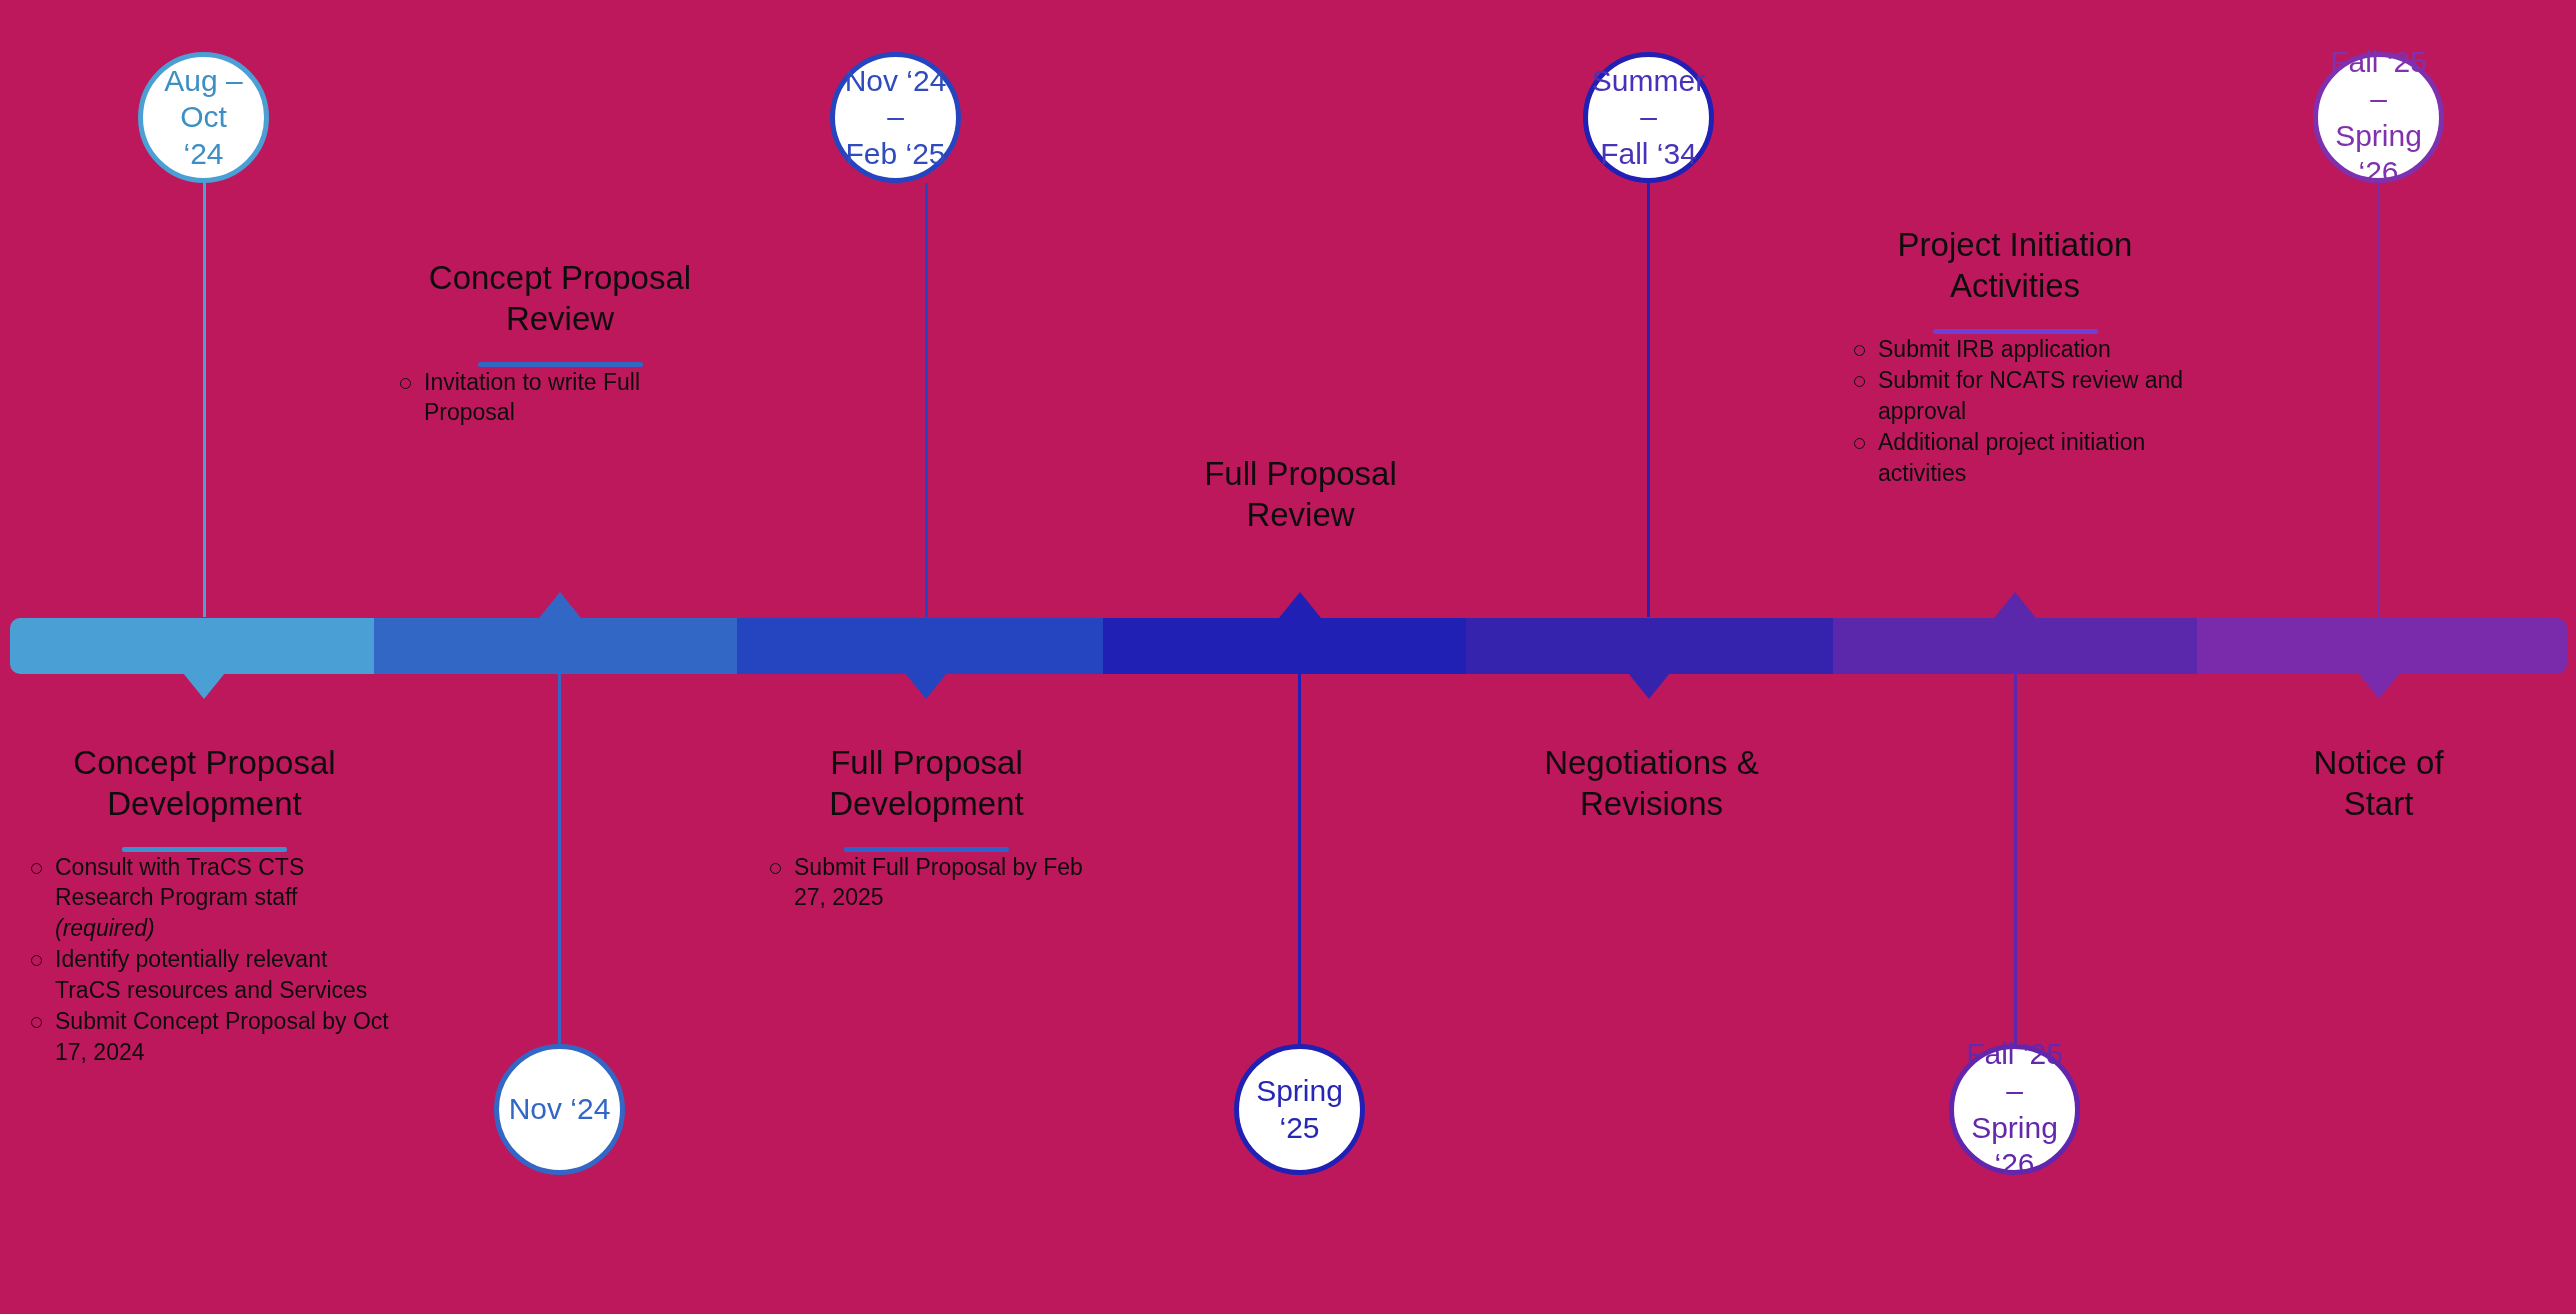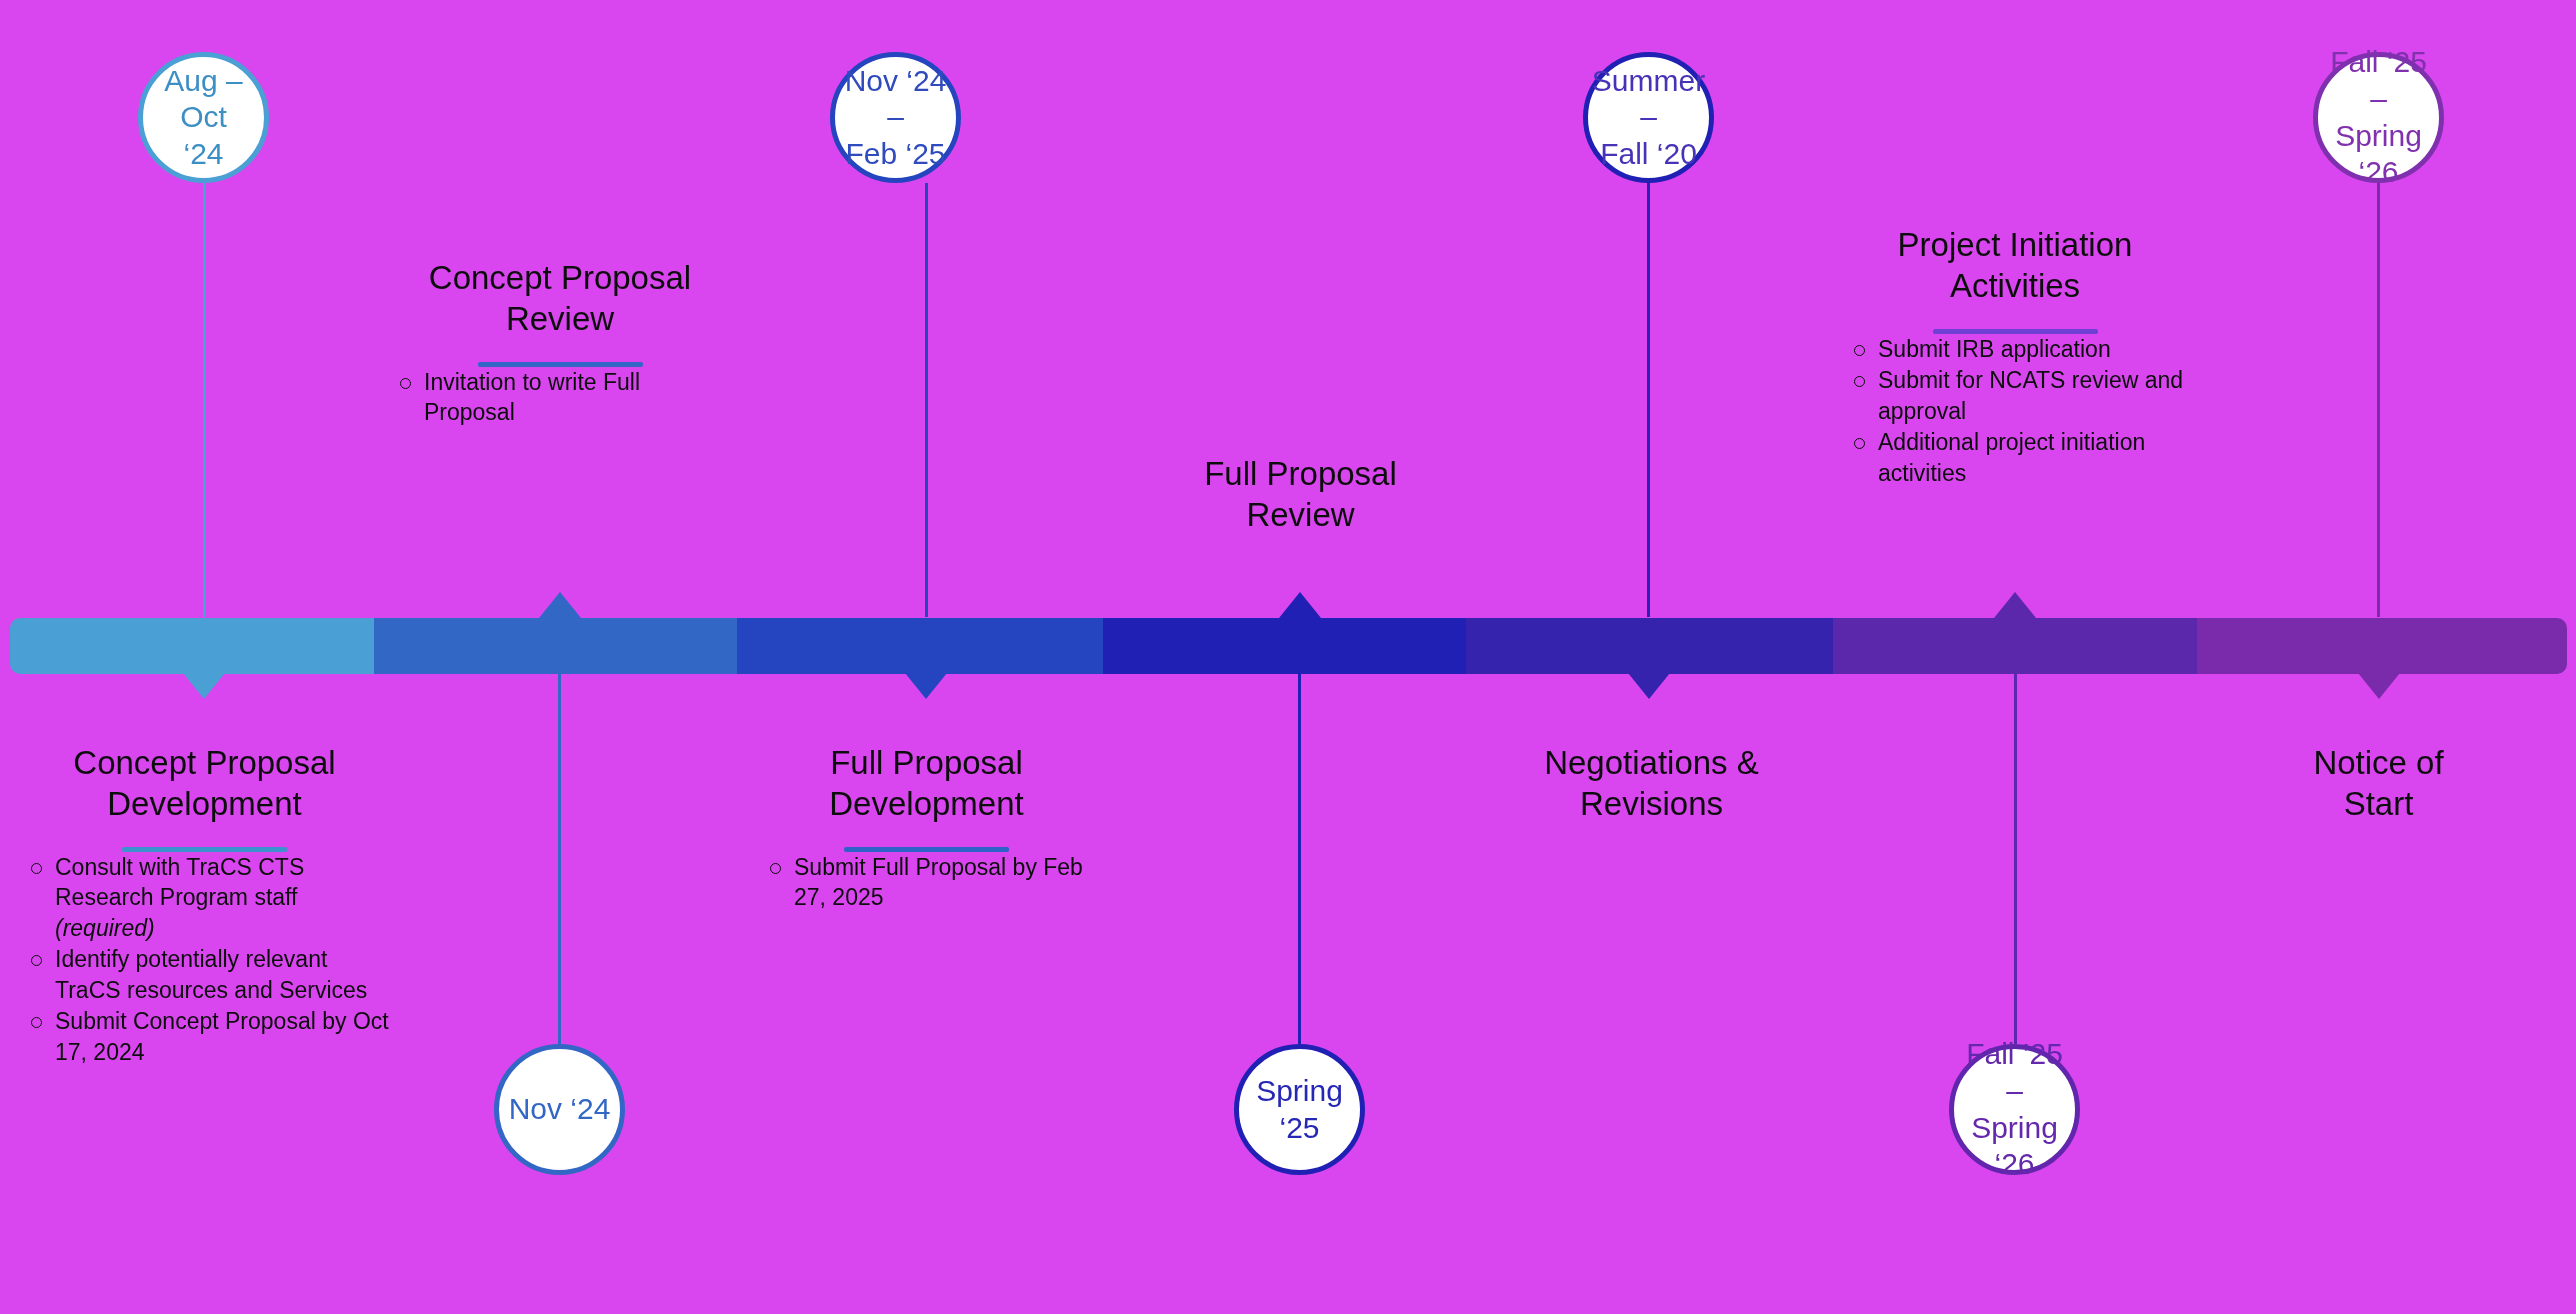--- a/index.html
+++ b/index.html
@@ -8,21 +8,21 @@
     width: 2576px;
     height: 1315px;
     background: #ffffff;
     font-family: "Liberation Sans", sans-serif;
     overflow: hidden;
   }
   #stage {
     position: relative;
     width: 2576px;
     height: 1315px;
-    background: #d946ef;
+    background: #be185d;
   }
 
   
   .bar-wrap {
     position: absolute;
     left: 10px;
     top: 618px;
     width: 2556px;
     height: 56px;
   }
@@ -178,21 +178,21 @@
 ‘25</span>
       </div>
       <div class="block" style="left: 1121px; top: 453px; width: 359px;">
         <div class="heading">Full Proposal
 Review</div>
       </div>
       <div class="stem" style="background: rgb(42, 33, 178); left: 1647px; top: 183px; height: 434px;"></div>
       <div class="arrow down" style="left: 1628px; border-top: 26px solid rgb(54, 35, 173); top: 673px;"></div>
       <div class="circle" style="width: 131px; height: 131px; left: 1583px; top: 52px; border: 5px solid rgb(32, 32, 180);">
         <span class="ctext" style="color: rgb(71, 51, 184); font-size: 30px;">Summer –
-Fall ‘20</span>
+Fall ‘34</span>
       </div>
       <div class="block" style="left: 1462px; top: 742px; width: 379px;">
         <div class="heading">Negotiations &amp;
 Revisions</div>
       </div>
       <div class="stem" style="background: rgb(92, 40, 171); left: 2014px; top: 673px; height: 371px;"></div>
       <div class="arrow up" style="left: 1994px; border-bottom: 26px solid rgb(92, 40, 171); top: 592px;"></div>
       <div class="circle" style="width: 131px; height: 131px; left: 1949px; top: 1044px; border: 5px solid rgb(98, 38, 173);">
         <span class="ctext" style="color: rgb(100, 40, 172); font-size: 30px;">Fall ’25 –
 Spring ‘26</span>

